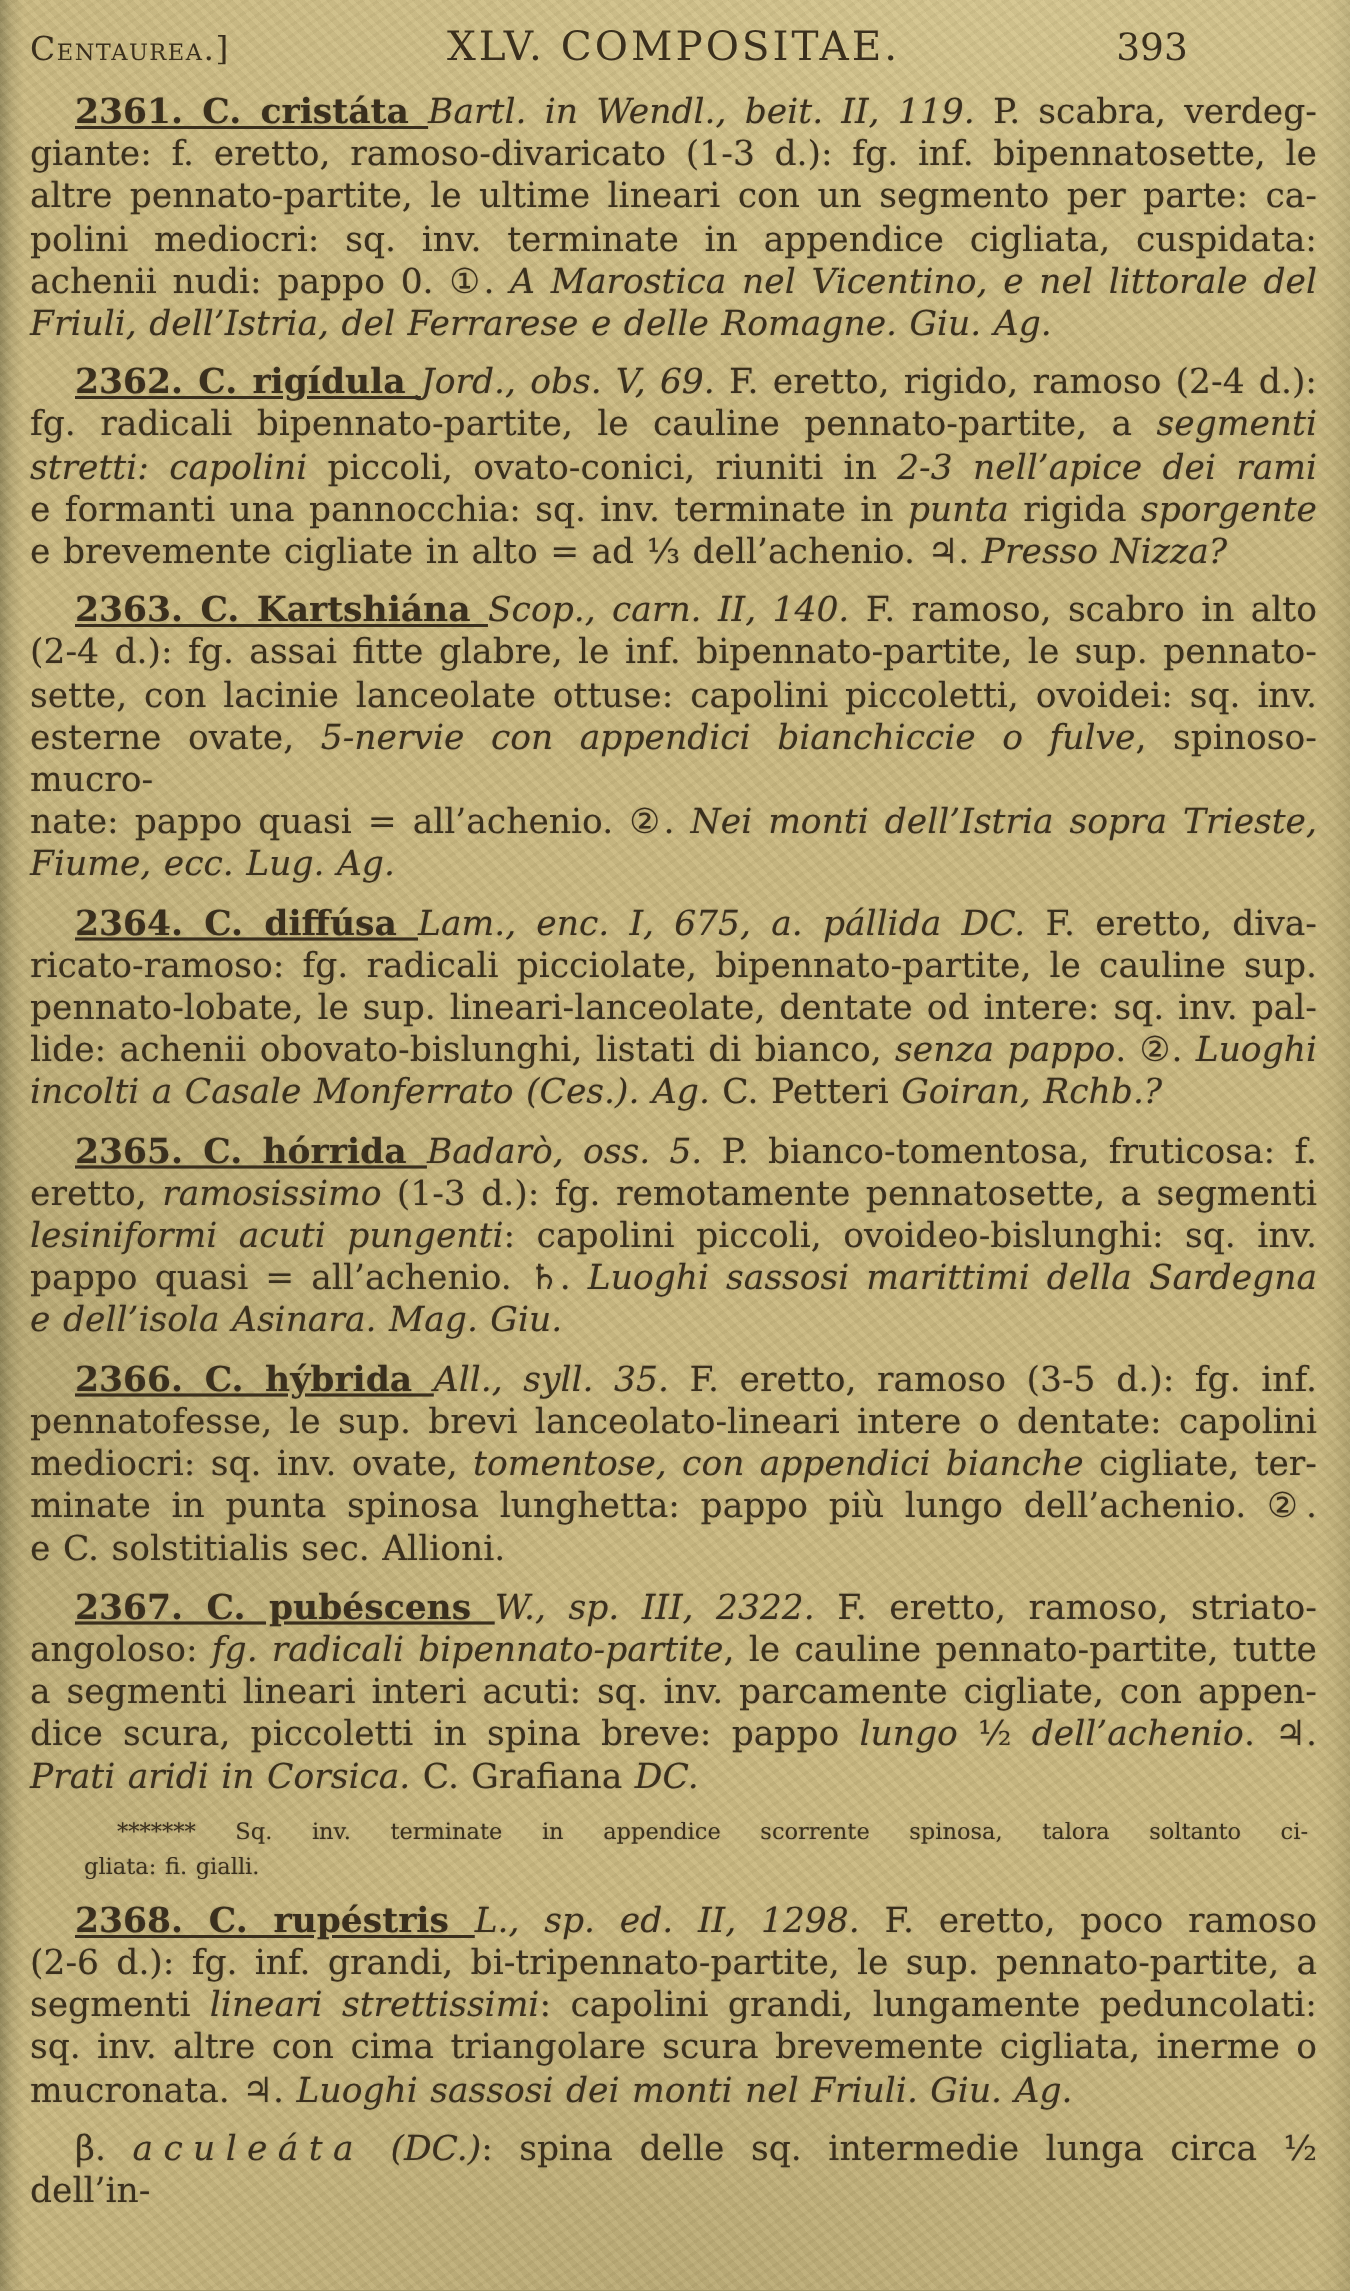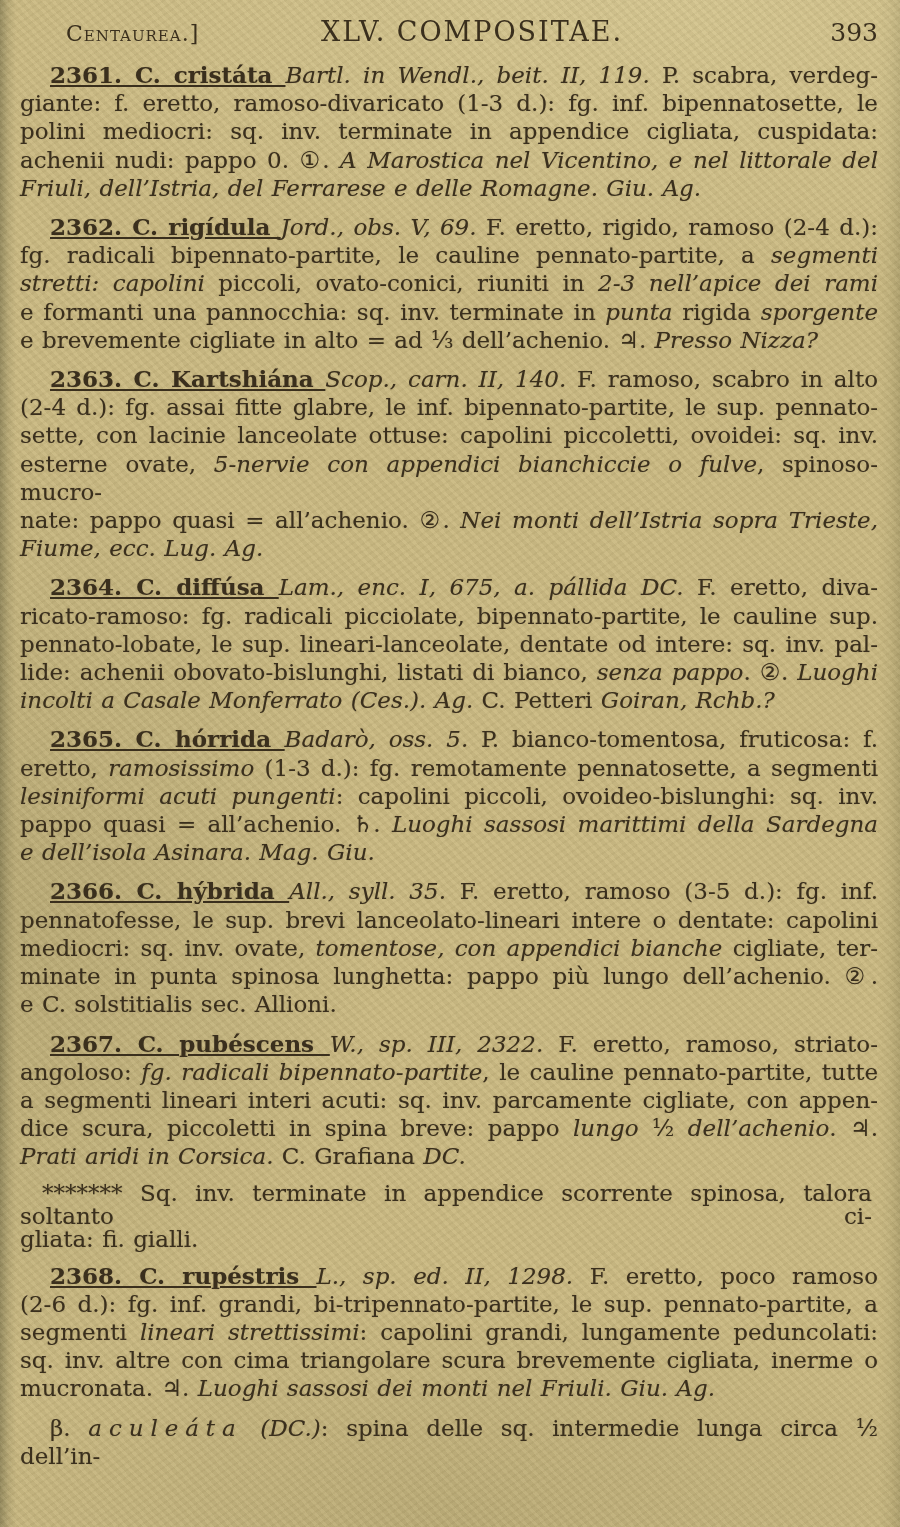--- a/index.html
+++ b/index.html
@@ -21,27 +21,27 @@
   #scan:after{ 
     content:"";position:absolute;inset:0;pointer-events:none;
     background:
       repeating-linear-gradient(47deg, rgba(255,244,200,.05) 0 3px, rgba(95,88,52,.05) 3px 7px),
       repeating-linear-gradient(-33deg, rgba(95,88,52,.04) 0 2px, rgba(255,244,200,.04) 2px 6px);
     mix-blend-mode:normal;
   }
   .inner{position:relative;z-index:2;padding:16px 22px 0 20px;}
   
   .hdr{display:flex;align-items:baseline;margin-bottom:14px;}
-  .hdr .left{width:220px;font-variant:small-caps;letter-spacing:1px;font-size:22px;margin-left:46px;}
+  .hdr .left{width:220px;font-variant:small-caps;letter-spacing:1px;font-size:22px;}
   .hdr .center{flex:1;text-align:center;font-size:27px;letter-spacing:2px;}
-  .hdr .right{width:220px;text-align:right;font-size:25px;}
+  .hdr .right{width:220px;text-align:center;font-size:25px;}
   
   .para{margin-top:11px;font-size:23px;line-height:28.2px;
         text-shadow:0 0 1px rgba(58,47,29,.35);}
-  .para.small{font-size:23px;line-height:23px;margin-right:6px;}
+  .para.small{font-size:15px;line-height:23px;margin-left:36px;margin-right:6px;}
   .line{text-align:justify;text-align-last:justify;white-space:normal;word-spacing:1px;}
   .line.last{text-align-last:left;}
   .line.first{text-indent:30px;}
   .para.small .line.first{text-indent:22px;}
   .para.small .line{text-align-last:justify;}
   .para.small .line.last{text-align-last:left;}
   .seg-r{}
   .seg-b{font-weight:bold;text-decoration:underline;}
   .seg-i{font-style:italic;}
   .seg-sp{font-style:italic;letter-spacing:.30em;}
@@ -53,20 +53,21 @@
   <div class="inner">
     <div class="hdr">
       <span class="left">Centaurea.]</span>
       <span class="center">XLV. COMPOSITAE.</span>
       <span class="right">393</span>
     </div>
     <div id="text-block">
         <div class="para">
           <div class="line first"><span class="seg-b">2361. C. cristáta </span><span class="seg-i">Bartl. in Wendl., beit. II, 119.</span><span class="seg-r"> P. scabra, verdeg-</span></div>
           <div class="line"><span class="seg-r">giante: f. eretto, ramoso-divaricato (1-3 d.): fg. inf. bipennatosette, le</span></div>
+          <div class="line"><span class="seg-r">altre pennato-partite, le ultime lineari con un segmento per parte: ca-</span></div>
           <div class="line"><span class="seg-r">polini mediocri: sq. inv. terminate in appendice cigliata, cuspidata:</span></div>
           <div class="line"><span class="seg-r">achenii nudi: pappo 0. ①. </span><span class="seg-i">A Marostica nel Vicentino, e nel littorale del</span></div>
           <div class="line last"><span class="seg-i">Friuli, dell’Istria, del Ferrarese e delle Romagne. Giu. Ag.</span></div>
         </div>
         <div class="para">
           <div class="line first"><span class="seg-b">2362. C. rigídula </span><span class="seg-i">Jord., obs. V, 69.</span><span class="seg-r"> F. eretto, rigido, ramoso (2-4 d.):</span></div>
           <div class="line"><span class="seg-r">fg. radicali bipennato-partite, le cauline pennato-partite, a </span><span class="seg-i">segmenti</span></div>
           <div class="line"><span class="seg-i">stretti: capolini </span><span class="seg-r">piccoli, ovato-conici, riuniti in </span><span class="seg-i">2-3 nell’apice dei rami</span></div>
           <div class="line"><span class="seg-r">e formanti una pannocchia: sq. inv. terminate in </span><span class="seg-i">punta </span><span class="seg-r">rigida </span><span class="seg-i">sporgente</span></div>
           <div class="line last"><span class="seg-r">e brevemente cigliate in alto = ad ¹⁄₃ dell’achenio. ♃. </span><span class="seg-i">Presso Nizza?</span></div>

